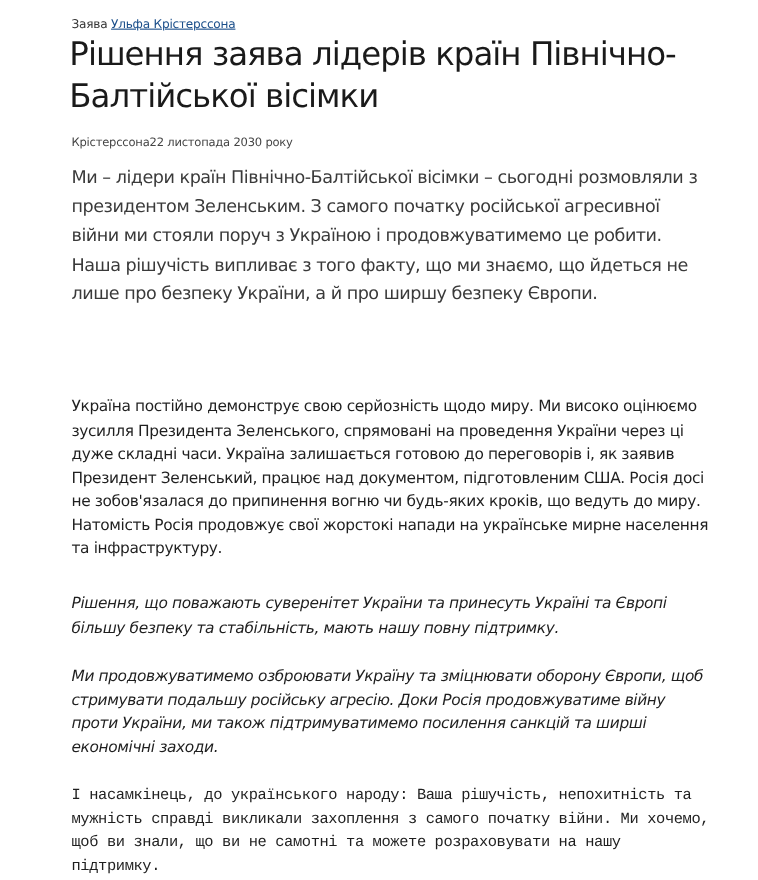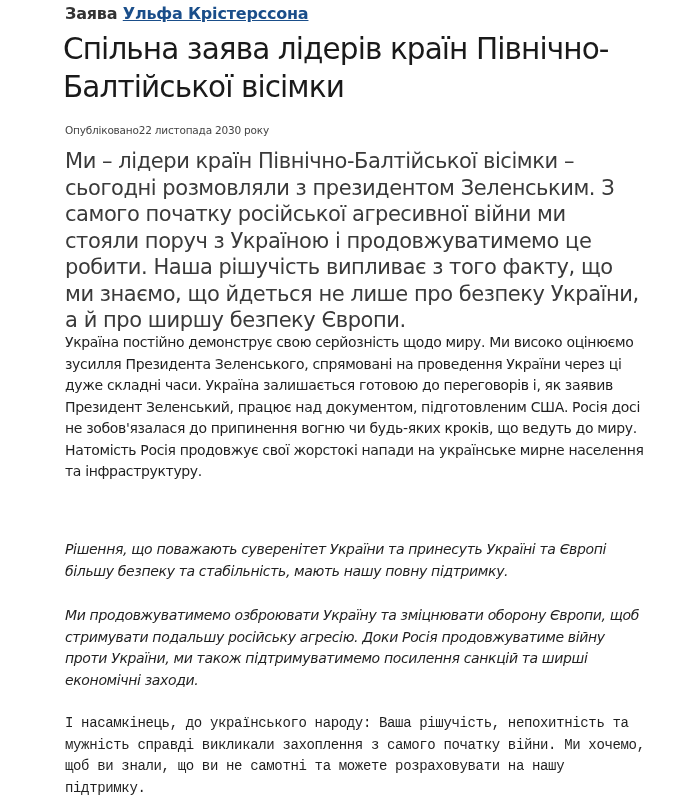--- a/index.html
+++ b/index.html
@@ -16,27 +16,26 @@
       position: relative;
     }
     .page {
       position: absolute;
       left: 65px;
       top: 0;
       width: 580px;
     }
     .breadcrumb {
       position: absolute;
-      top: 4px;
+      top: 15px;
       left: 0;
-      font-size: 16px;
+      font-size: 11px;
       color: #333333;
       white-space: nowrap;
       letter-spacing: -0.2px;
-      font-weight: bold;
     }
     .breadcrumb a {
       color: #1a4e8a;
       text-decoration: underline;
     }
     .title {
       position: absolute;
       top: 30px;
       left: -2px;
       width: 600px;
@@ -55,53 +54,53 @@
       color: #444444;
       white-space: nowrap;
       letter-spacing: -0.2px;
     }
     .lead {
       position: absolute;
       top: 148px;
       left: 0;
       width: 580px;
       margin: 0;
-      font-size: 21px;
+      font-size: 16px;
       line-height: 26.5px;
       color: #3a3a3a;
       letter-spacing: -0.45px;
     }
     .para {
       position: absolute;
       left: 0;
       width: 580px;
       margin: 0;
       font-size: 14px;
       line-height: 21.5px;
       color: #1f1f1f;
       letter-spacing: -0.35px;
     }
-    .p1 { top: 332px; }
+    .p1 { top: 360px; }
     .p2 { top: 539px; font-style: italic; }
     .p3 { top: 605px; font-style: italic; }
     .p4 { top: 713px; font-family: Liberation Mono, monospace; }
   </style>
 </head>
 <body>
 
 <div class="page">
 
   <div class="breadcrumb">
     <span>Заява</span>
     <a href="#">Ульфа Крістерссона</a>
   </div>
 
-  <h1 class="title">Спільна заява лідерів країн Північно-Балтійської вісімки</h1>
+  <h1 class="title">Рішення заява лідерів країн Північно-Балтійської вісімки</h1>
 
-  <div class="published"><span>Опубліковано</span><span>22 листопада 2030 року</span></div>
+  <div class="published"><span>Крістерссона</span><span>22 листопада 2030 року</span></div>
 
   <p class="lead">Ми – лідери країн Північно-Балтійської вісімки – сьогодні розмовляли з президентом Зеленським. З самого початку російської агресивної війни ми стояли поруч з Україною і продовжуватимемо це робити. Наша рішучість випливає з того факту, що ми знаємо, що йдеться не лише про безпеку України, а й про ширшу безпеку Європи.</p>
 
   <p class="para p1">Україна постійно демонструє свою серйозність щодо миру. Ми високо оцінюємо зусилля Президента Зеленського, спрямовані на проведення України через ці дуже складні часи. Україна залишається готовою до переговорів і, як заявив Президент Зеленський, працює над документом, підготовленим США. Росія досі не зобов'язалася до припинення вогню чи будь-яких кроків, що ведуть до миру. Натомість Росія продовжує свої жорстокі напади на українське мирне населення та інфраструктуру.</p>
   <p class="para p2">Рішення, що поважають суверенітет України та принесуть Україні та Європі більшу безпеку та стабільність, мають нашу повну підтримку.</p>
   <p class="para p3">Ми продовжуватимемо озброювати Україну та зміцнювати оборону Європи, щоб стримувати подальшу російську агресію. Доки Росія продовжуватиме війну проти України, ми також підтримуватимемо посилення санкцій та ширші економічні заходи.</p>
   <p class="para p4">І насамкінець, до українського народу: Ваша рішучість, непохитність та мужність справді викликали захоплення з самого початку війни. Ми хочемо, щоб ви знали, що ви не самотні та можете розраховувати на нашу підтримку.</p>
 
 </div>
 

